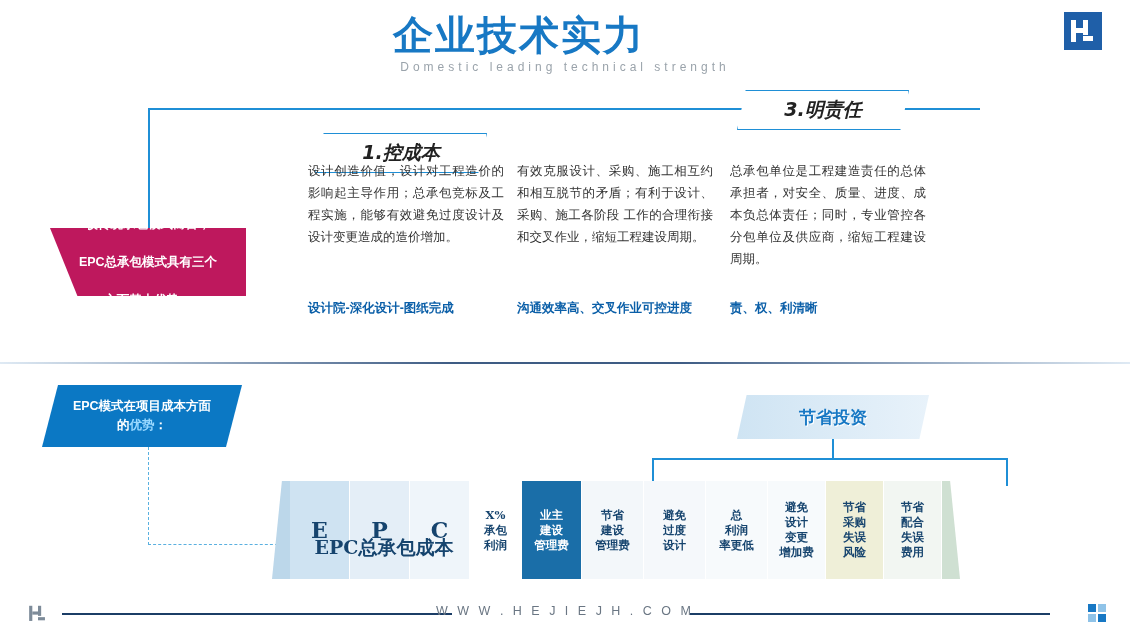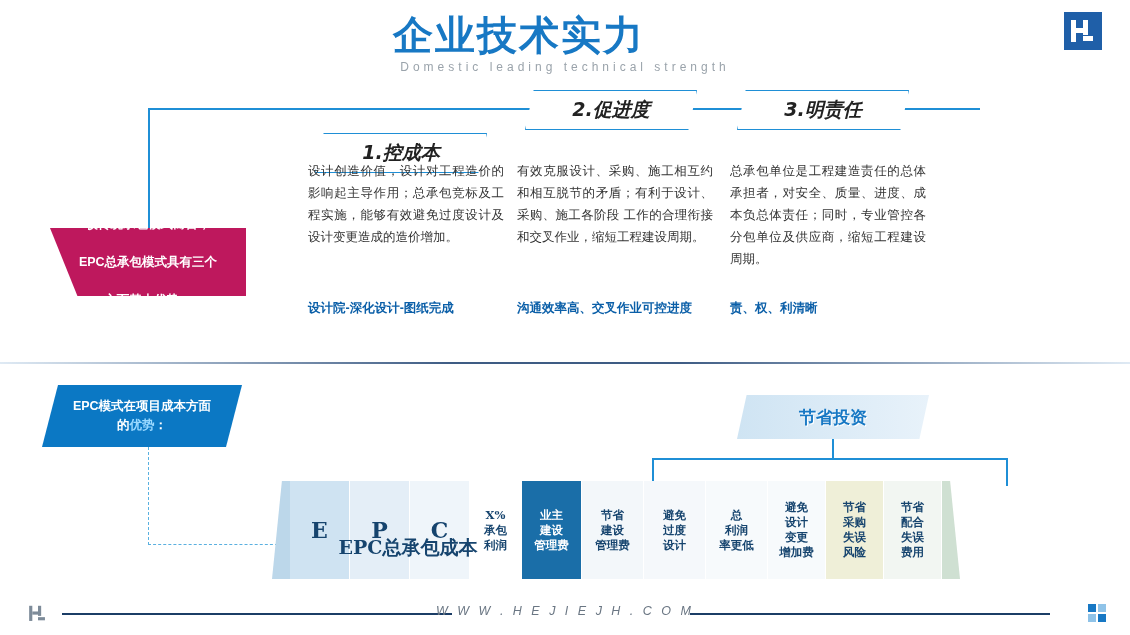--- a/index.html
+++ b/index.html
@@ -269,21 +269,20 @@
   .epc-label {
     position: absolute;
     left: 290px;
     top: 535px;
     width: 188px;
     text-align: center;
     font-size: 19px;
     font-weight: bold;
     color: #16446e;
     font-family: "DejaVu Serif", "Liberation Serif", serif;
-    margin-left: 24px;
   }
 
   
   .footer-line-left {
     position: absolute;
     left: 62px;
     top: 613px;
     width: 390px;
     height: 1.5px;
     background: #1b3d66;
@@ -298,21 +297,20 @@
   }
   .footer-url {
     position: absolute;
     left: 0;
     top: 604px;
     width: 1130px;
     text-align: center;
     font-size: 12.5px;
     letter-spacing: 3px;
     color: #6a7683;
-    font-style: italic;
   }
   .logo-bl {
     position: absolute;
     left: 26px;
     top: 602px;
     width: 24px;
     height: 24px;
   }
   .sq-br {
     position: absolute;
@@ -350,21 +348,20 @@
 
   <div class="tag-blue">
     <span>
       <span>较传统承包模式而言，</span><br>
       <span>EPC总承包模式具有三个</span><br>
       <span>方面基本优势：</span>
     </span>
   </div>
 
   <div class="ribbon" id="ribbon1">1.控成本</div>
-  <div class="ribbon" id="ribbon2">2.促进度</div>
   <div class="ribbon" id="ribbon3">3.明责任</div>
 
   <div class="col-body" id="body2">有效克服设计、采购、施工相互约和相互脱节的矛盾；有利于设计、采购、施工各阶段 工作的合理衔接和交叉作业，缩短工程建设周期。</div>
   <div class="col-body" id="body1">设计创造价值，设计对工程造价的影响起主导作用；总承包竞标及工程实施，能够有效避免过度设计及设计变更造成的造价增加。</div>
   <div class="col-body" id="body3">总承包单位是工程建造责任的总体承担者，对安全、质量、进度、成本负总体责任；同时，专业管控各分包单位及供应商，缩短工程建设周期。</div>
 
   <div class="col-foot" id="foot1">设计院-深化设计-图纸完成</div>
   <div class="col-foot" id="foot2">沟通效率高、交叉作业可控进度</div>
   <div class="col-foot" id="foot3">责、权、利清晰</div>
 

